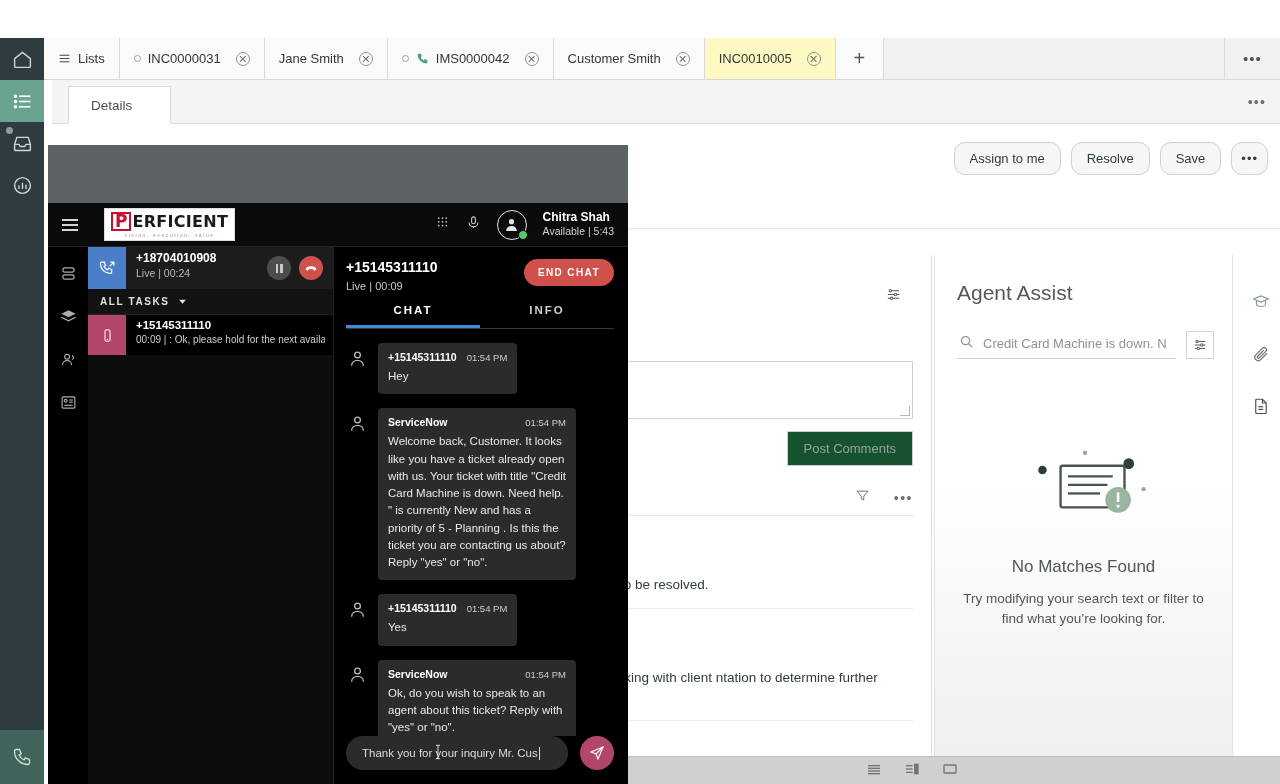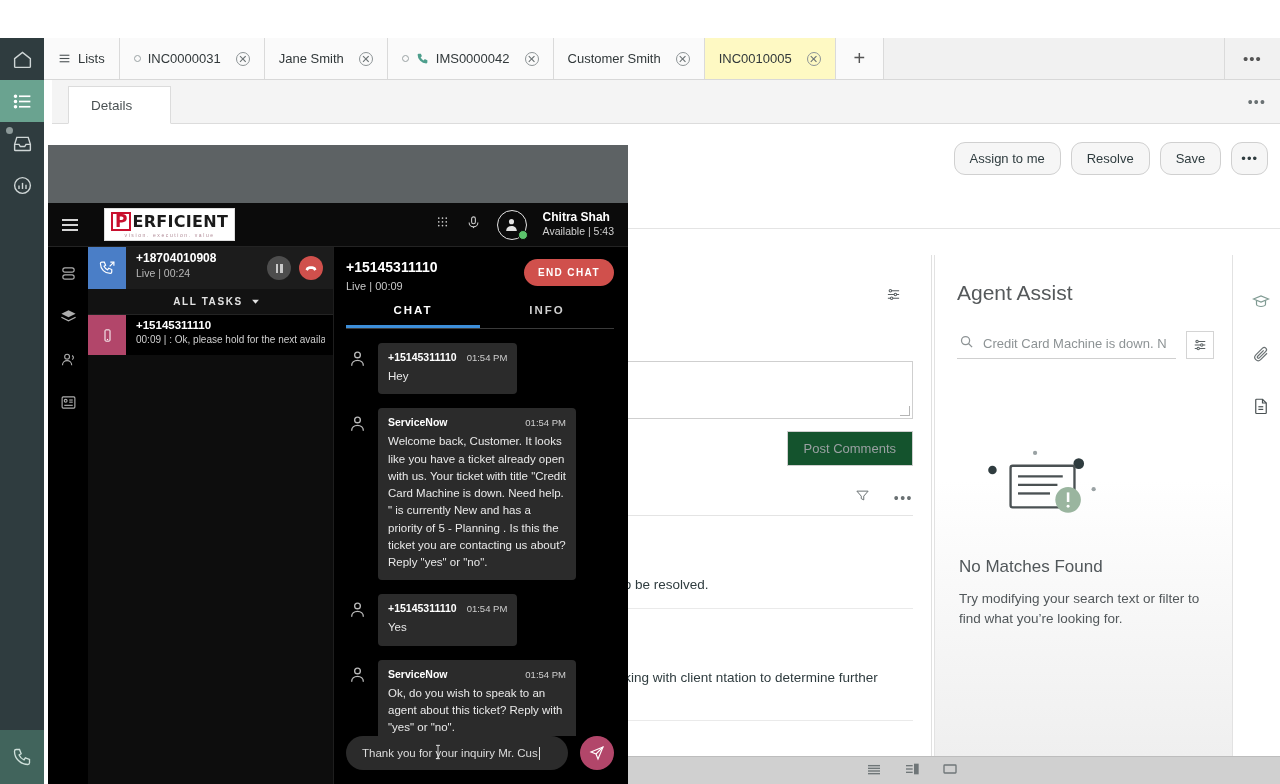--- a/index.html
+++ b/index.html
@@ -175,21 +175,21 @@
     color: #8d9395; padding: 5px 2px 7px 26px; position: relative;
     background: transparent; font-family: "Liberation Sans", sans-serif;
     white-space: nowrap; overflow: hidden;
   }
   .aa-search-wrap { position: relative; flex: 1; }
   .aa-search-wrap svg { position: absolute; left: 2px; top: 3px; }
   .aa-filter-btn {
     width: 28px; height: 28px; border: 1px solid #d4d4d4; background: #fff;
     display: flex; align-items: center; justify-content: center; cursor: pointer;
   }
-  .aa-empty { margin-top: 78px; padding: 0 24px; }
+  .aa-empty { text-align: center; margin-top: 78px; padding: 0 24px; }
   .aa-empty .t { font-size: 17px; color: #51575a; margin-top: 18px; }
   .aa-empty .s { font-size: 13.5px; color: #51575a; margin-top: 12px; line-height: 1.45; }
 
   
   .right-rail {
     position: absolute; top: 175px; right: 0; width: 56px; bottom: 28px;
     background: #fff; border-left: 1px solid #e2e2e2;
     display: flex; flex-direction: column; align-items: center; padding-top: 30px; gap: 18px;
   }
   .right-rail .ri { width: 34px; height: 34px; display: flex; align-items: center; justify-content: center; cursor: pointer; }
@@ -255,21 +255,21 @@
   .task-ctrl { display: flex; align-items: center; gap: 8px; padding-right: 10px; }
   .btn-round {
     width: 24px; height: 24px; border-radius: 50%; display: flex;
     align-items: center; justify-content: center; cursor: pointer;
   }
   .btn-hold { background: #4d4d4d; }
   .btn-hold i { width: 2.5px; height: 9px; background: #c9c9c9; margin: 0 1px; display: block; }
   .btn-end { background: #d0504c; }
   .alltasks {
     height: 26px; background: #121212; display: flex; align-items: center;
-    padding-left: 12px; gap: 8px; border-bottom: 1px solid #242424; justify-content: center;
+    padding-left: 12px; gap: 8px; border-bottom: 1px solid #242424;
   }
   .alltasks span { color: #e2e2e2; font-size: 10px; font-weight: 700; letter-spacing: 1.6px; }
   .task-row { display: flex; align-items: stretch; height: 40px; background: #000; }
   .task-row .tic { width: 38px; background: #b2466a; display: flex; align-items: center; justify-content: center; }
   .task-row .tinfo { flex: 1; padding: 4px 8px 0 10px; overflow: hidden; }
   .task-row .tnum { color: #fff; font-size: 11.5px; font-weight: 700; }
   .task-row .tsub { color: #cfcfcf; font-size: 10px; margin-top: 3px; white-space: nowrap; overflow: hidden; }
 
   .cw-chat { flex: 1; background: #000; display: flex; flex-direction: column; }
   .chat-head { display: flex; align-items: flex-start; padding: 12px 14px 0 12px; }

